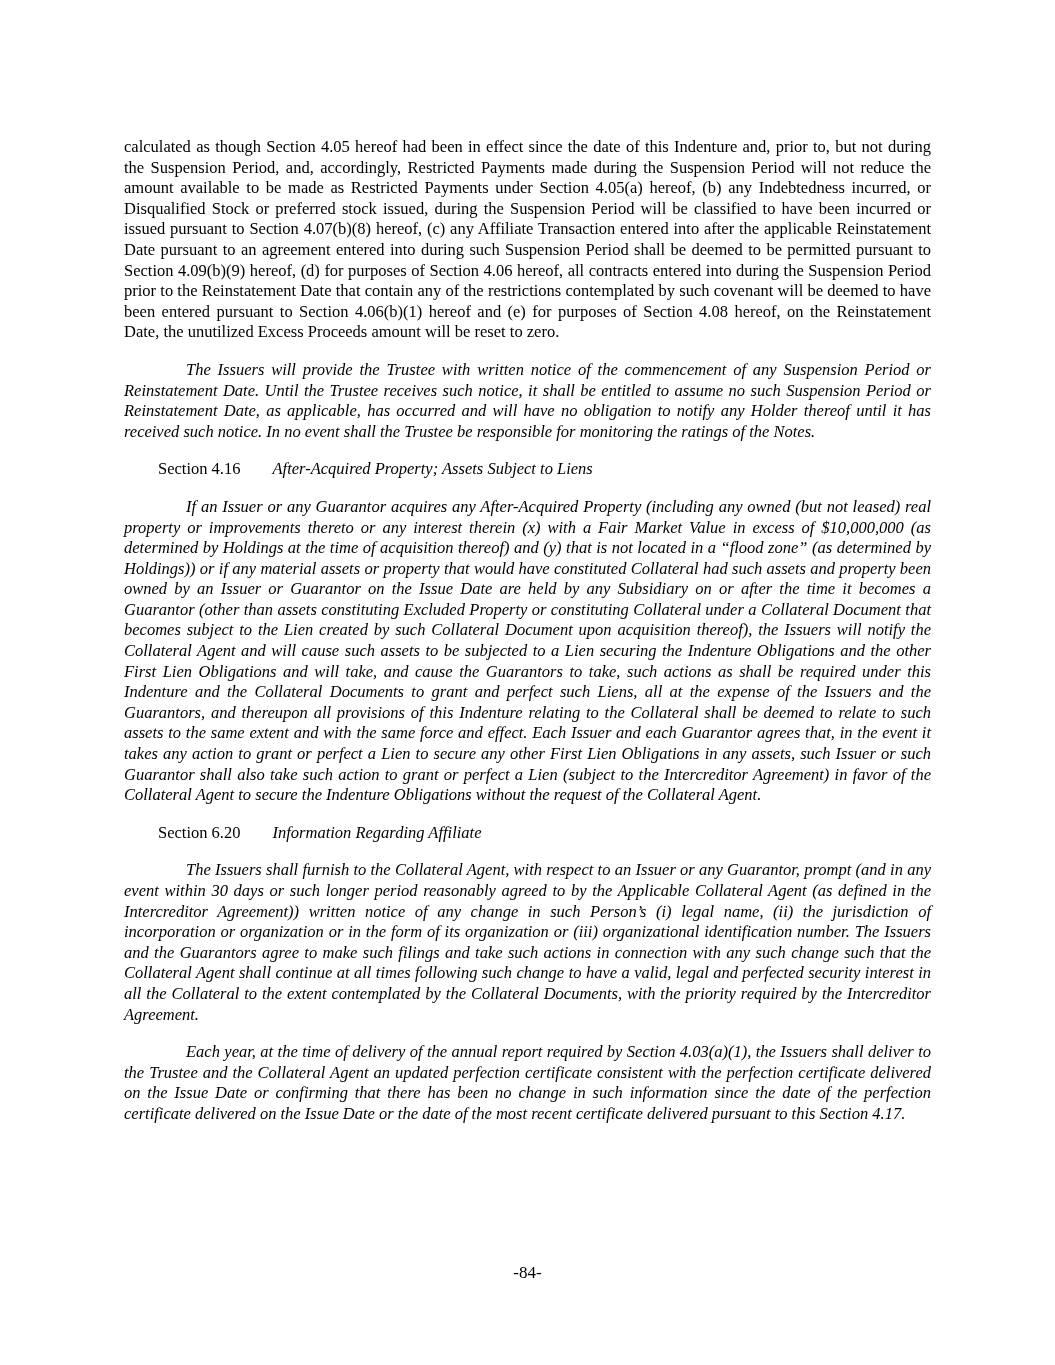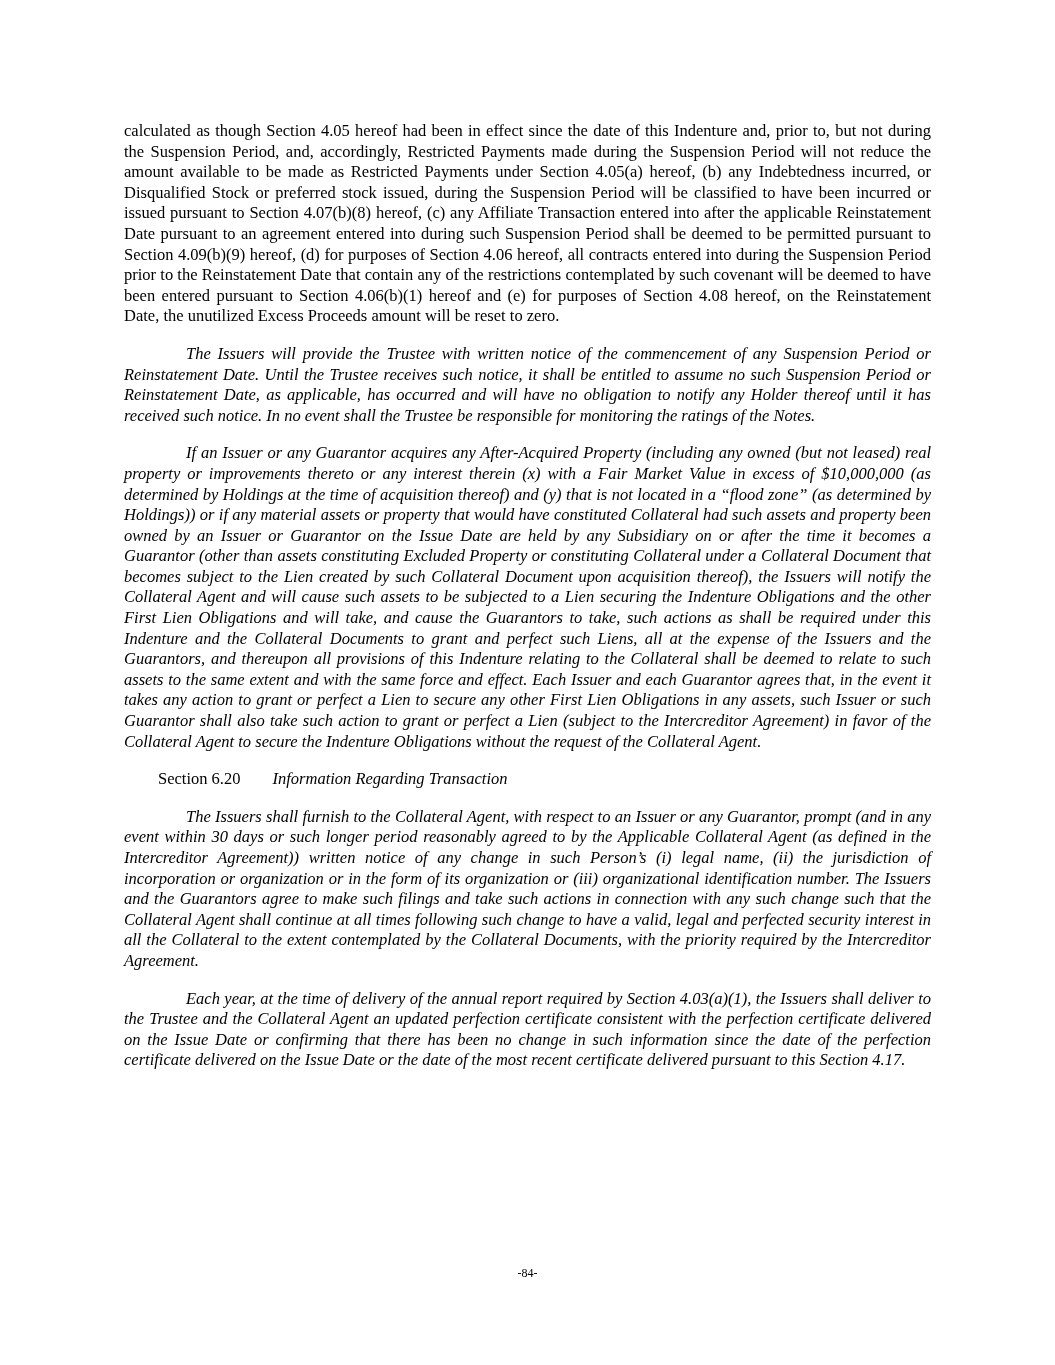--- a/index.html
+++ b/index.html
@@ -18,21 +18,21 @@
     line-height: 20.6px;
     overflow: hidden;
   }
   .content {
     position: absolute;
     left: 124px;
     top: 121px;
     width: 807px;
   }
   p.para {
-    margin: 0 0 17px 0;
+    margin: 16px 0 17px 0;
     text-align: justify;
   }
   p.para.indent {
     text-indent: 62px;
     font-style: italic;
   }
   .heading {
     margin: 4px 0 17px 0;
     padding-left: 34px;
     text-align: left;
@@ -41,38 +41,41 @@
     font-style: italic;
     margin-left: 32px;
   }
   .page-number {
     position: absolute;
     left: 0;
     top: 1263px;
     width: 100%;
     text-align: center;
     font-family: "Liberation Serif", "DejaVu Serif", serif;
-    font-size: 12px;
+    font-size: 17px;
   }
 </style>
 </head>
 <body>
 
 <div class="page">
   <div class="content">
 
     <p class="para no-indent">calculated as though Section 4.05 hereof had been in effect since the date of this Indenture and, prior to, but not during the Suspension Period, and, accordingly, Restricted Payments made during the Suspension Period will not reduce the amount available to be made as Restricted Payments under Section 4.05(a) hereof, (b) any Indebtedness incurred, or Disqualified Stock or preferred stock issued, during the Suspension Period will be classified to have been incurred or issued pursuant to Section 4.07(b)(8) hereof, (c) any Affiliate Transaction entered into after the applicable Reinstatement Date pursuant to an agreement entered into during such Suspension Period shall be deemed to be permitted pursuant to Section 4.09(b)(9) hereof, (d) for purposes of Section 4.06 hereof, all contracts entered into during the Suspension Period prior to the Reinstatement Date that contain any of the restrictions contemplated by such covenant will be deemed to have been entered pursuant to Section 4.06(b)(1) hereof and (e) for purposes of Section 4.08 hereof, on the Reinstatement Date, the unutilized Excess Proceeds amount will be reset to zero.</p>
 
     <p class="para indent">The Issuers will provide the Trustee with written notice of the commencement of any Suspension Period or Reinstatement Date.  Until the Trustee receives such notice, it shall be entitled to assume no such Suspension Period or Reinstatement Date, as applicable, has occurred and will have no obligation to notify any Holder thereof until it has received such notice.  In no event shall the Trustee be responsible for monitoring the ratings of the Notes.</p>
 
+    <div class="heading">
+      <span class="sec-num">Section 4.16</span><span class="sec-title">After-Acquired Property; Assets Subject to Liens</span>
+    </div>
 
     <p class="para indent">If an Issuer or any Guarantor acquires any After-Acquired Property (including any owned (but not leased) real property or improvements thereto or any interest therein (x) with a Fair Market Value in excess of $10,000,000 (as determined by Holdings at the time of acquisition thereof) and (y) that is not located in a “flood zone” (as determined by Holdings)) or if any material assets or property that would have constituted Collateral had such assets and property been owned by an Issuer or Guarantor on the Issue Date are held by any Subsidiary on or after the time it becomes a Guarantor (other than assets constituting Excluded Property or constituting Collateral under a Collateral Document that becomes subject to the Lien created by such Collateral Document upon acquisition thereof), the Issuers will notify the Collateral Agent and will cause such assets to be subjected to a Lien securing the Indenture Obligations and the other First Lien Obligations and will take, and cause the Guarantors to take, such actions as shall be required under this Indenture and the Collateral Documents to grant and perfect such Liens, all at the expense of the Issuers and the Guarantors, and thereupon all provisions of this Indenture relating to the Collateral shall be deemed to relate to such assets to the same extent and with the same force and effect. Each Issuer and each Guarantor agrees that, in the event it takes any action to grant or perfect a Lien to secure any other  First Lien Obligations in any assets, such Issuer or such Guarantor shall also take such action to grant or perfect a Lien (subject to the Intercreditor Agreement) in favor of the Collateral Agent to secure the Indenture Obligations without the request of the Collateral Agent.</p>
 
     <div class="heading">
-      <span class="sec-num">Section 6.20</span><span class="sec-title">Information Regarding Transaction</span>
+      <span class="sec-num">Section 6.20</span><span class="sec-title">Information Regarding Affiliate</span>
     </div>
 
     <p class="para indent">The Issuers shall furnish to the Collateral Agent, with respect to an Issuer or any Guarantor, prompt (and in any event within 30 days or such longer period reasonably agreed to by the Applicable Collateral Agent (as defined in the Intercreditor Agreement)) written notice of any change in such Person’s (i) legal name, (ii) the jurisdiction of incorporation or organization or in the form of its organization or (iii) organizational identification number. The Issuers and the Guarantors agree to make such filings and take such actions in connection with any such change such that the Collateral Agent shall continue at all times following such change to have a valid, legal and perfected security interest in all the Collateral to the extent contemplated by the Collateral Documents, with the priority required by the Intercreditor Agreement.</p>
 
     <p class="para indent">Each year, at the time of delivery of the annual report required by Section 4.03(a)(1), the Issuers shall deliver to the Trustee and the Collateral Agent an updated perfection certificate consistent with the perfection certificate delivered on the Issue Date or confirming that there has been no change in such information since the date of the perfection certificate delivered on the Issue Date or the date of the most recent certificate delivered pursuant to this Section 4.17.</p>
 
   </div>
 
   <div class="page-number">-84-</div>
 </div>

